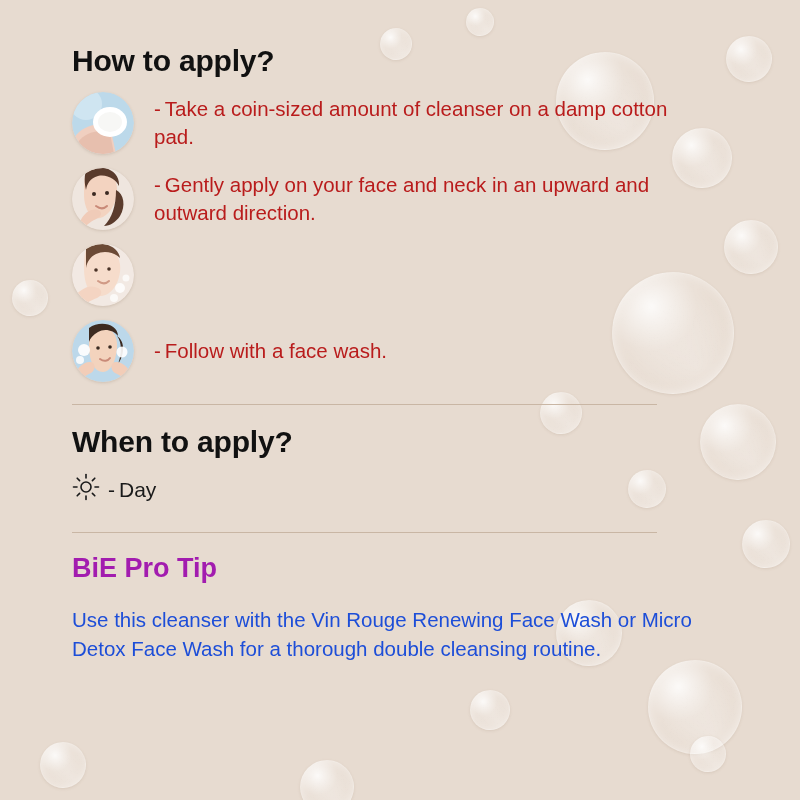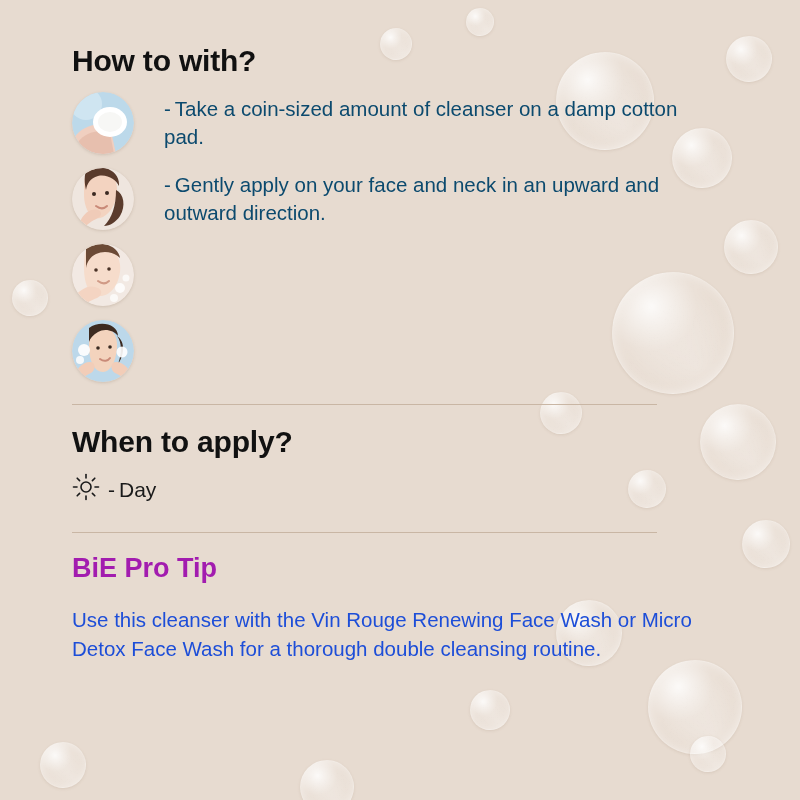--- a/index.html
+++ b/index.html
@@ -74,22 +74,22 @@
     height: 62px;
     border-radius: 50%;
     flex: 0 0 62px;
     overflow: hidden;
     position: relative;
     box-shadow: 0 1px 3px rgba(140,115,95,0.25);
   }
   .step-text {
     font-size: 20.5px;
     line-height: 1.35;
-    margin-left: 30px;
-    color: #0c4a6e;
+    margin-left: 20px;
+    color: #b91c1c;
     max-width: 540px;
   }
   .dash {
     display: inline-block;
     margin-right: 4px;
   }
 
   .divider {
     height: 1px;
     background: #c9b6a4;
@@ -150,21 +150,21 @@
     <div class="bubble" style="left:300px;top:760px;width:52px;height:52px;"></div>
     <div class="bubble" style="left:40px;top:742px;width:44px;height:44px;"></div>
     <div class="bubble" style="left:12px;top:280px;width:34px;height:34px;"></div>
     <div class="bubble" style="left:380px;top:28px;width:30px;height:30px;"></div>
     <div class="bubble" style="left:466px;top:8px;width:26px;height:26px;"></div>
     <div class="bubble" style="left:690px;top:736px;width:34px;height:34px;"></div>
   </div>
 
   <div class="content">
 
-    <h2 class="section-title">How to with?</h2>
+    <h2 class="section-title">How to apply?</h2>
 
     <ul class="steps">
 
       <li class="step">
         <div class="step-thumb">
           <svg class="thumb-svg" viewBox="0 0 62 62" aria-hidden="true">
             <defs>
               <clipPath id="c1">
                   <circle cx="31" cy="31" r="31"></circle>
                 </clipPath>
@@ -250,20 +250,23 @@
               <circle cx="38" cy="27" r="1.8" fill="#3a2a22"></circle>
               <path d="M28 39 C32 42 36 41 38 38" stroke="#c98a78" stroke-width="2" fill="none" stroke-linecap="round"></path>
               <path d="M2 62 C2 50 10 42 18 42 C24 42 24 50 19 53 C13 56 10 58 9 62 Z" fill="#f2cdb8"></path>
               <path d="M60 62 C60 50 52 42 44 42 C38 42 38 50 43 53 C49 56 52 58 53 62 Z" fill="#f2cdb8"></path>
               <circle cx="12" cy="30" r="6" fill="#ffffff" opacity="0.9"></circle>
               <circle cx="50" cy="32" r="5.5" fill="#ffffff" opacity="0.9"></circle>
               <circle cx="8" cy="40" r="4" fill="#ffffff" opacity="0.85"></circle>
             </g>
           </svg>
         </div>
+        <div class="step-text">
+          <span class="dash">-</span><span>Follow with a face wash.</span>
+        </div>
       </li>
 
     </ul>
 
     <div class="divider"></div>
 
     <h2 class="section-title">When to apply?</h2>
 
     <div class="when-row">
 

